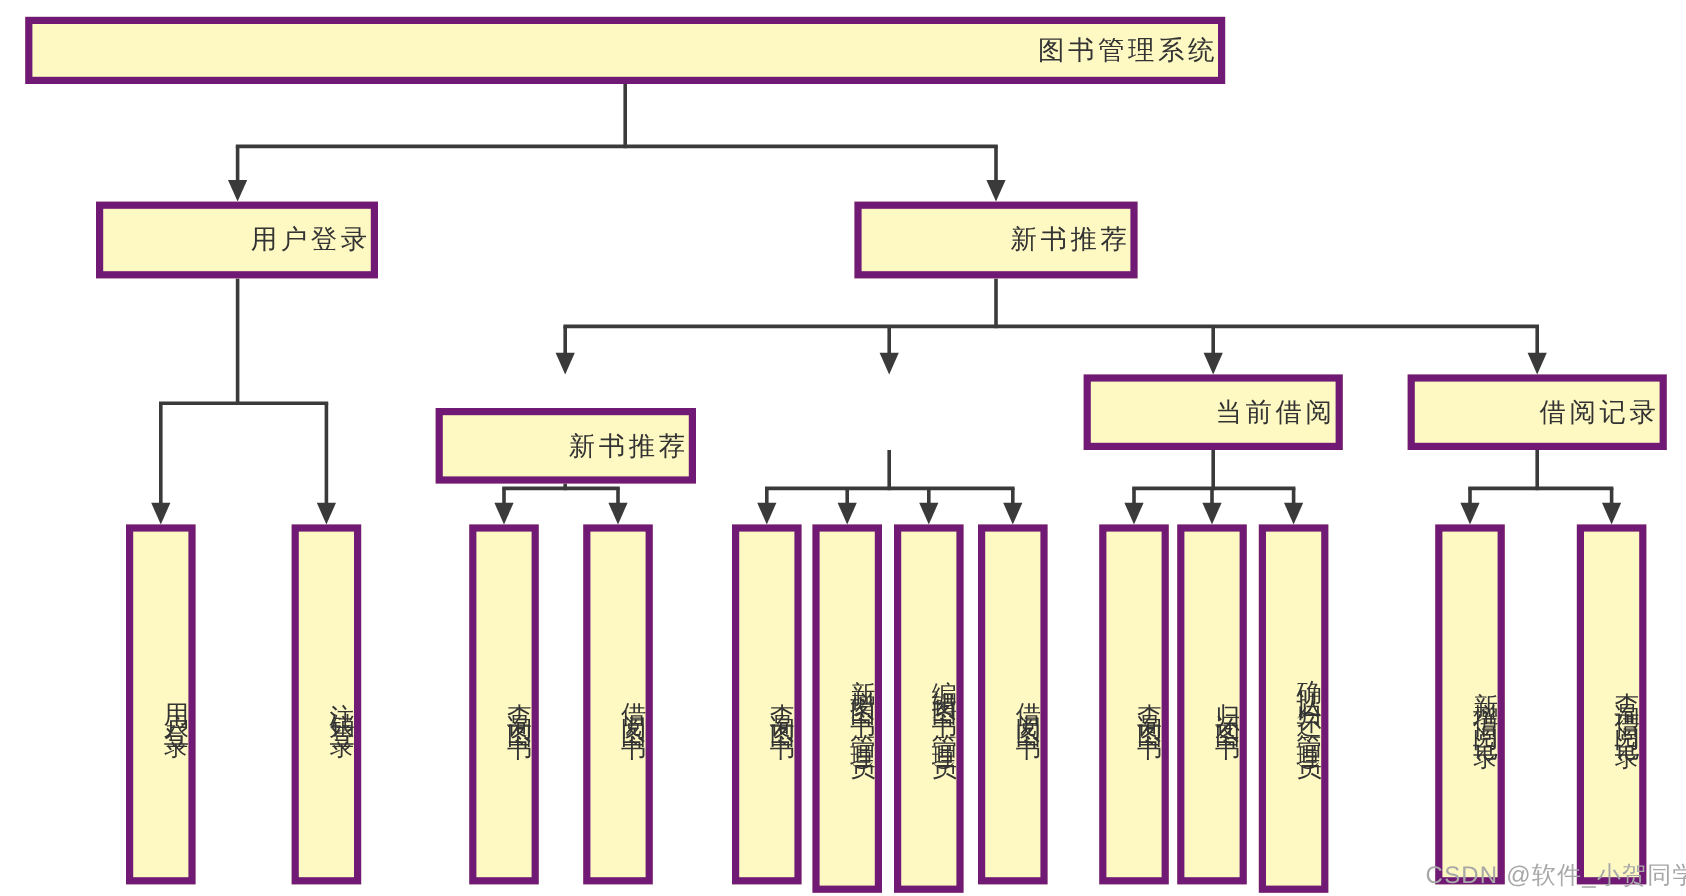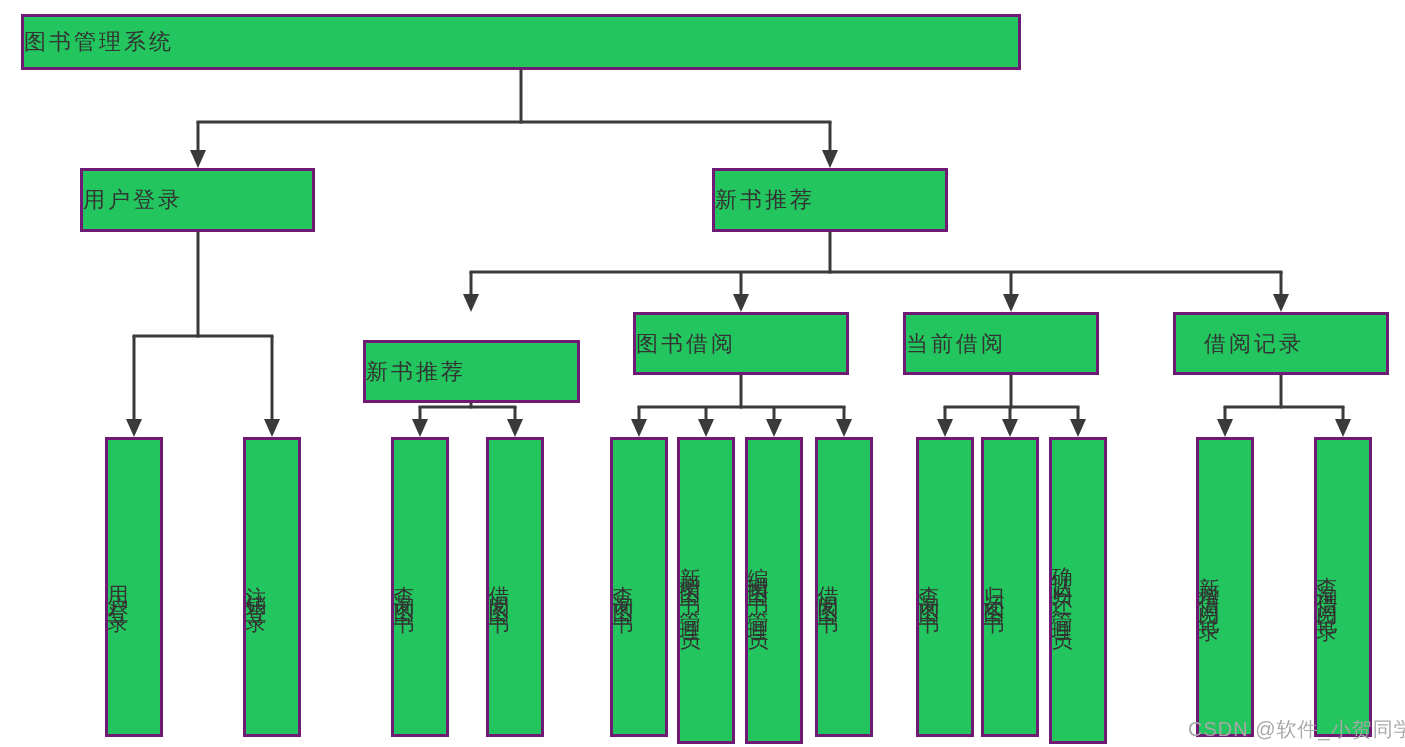--- a/index.html
+++ b/index.html
@@ -2,23 +2,23 @@
 <html><head>
 <meta charset="utf-8">
 <style>
   html,body { margin:0; padding:0; background:#ffffff; }
   .canvas {
     position:relative; width:1405px; height:747px; background:#ffffff;
     font-family:"Liberation Sans", sans-serif; overflow:hidden;
   }
   svg.connectors { position:absolute; left:0; top:0; z-index:1; }
   .node {
-    position:absolute; box-sizing:border-box; background:#22c55e;
-    border:3px solid #701a75; color:#333333; z-index:2;
-    display:flex; align-items:center; justify-content:flex-start; text-align:center;
+    position:absolute; box-sizing:border-box; background:#fef9c3;
+    border:6px solid #701a75; color:#333333; z-index:2;
+    display:flex; align-items:center; justify-content:flex-end; text-align:center;
   }
   .node.h { font-size:22px; letter-spacing:3px; white-space:nowrap; }
   .node.v .lbl {
     writing-mode:vertical-rl; text-orientation:mixed;
     font-size:21px; line-height:1; letter-spacing:9px;
   }
   .watermark {
     position:absolute; left:1188px; top:716px; z-index:3;
     color:#a8a8a8; font-size:20px; white-space:nowrap; letter-spacing:1px;
   }
@@ -101,24 +101,21 @@
   <div class="node h" style="left:80px; top:168px; width:235px; height:64px;">
     <span class="lbl">用户登录</span>
   </div>
   <div class="node h" style="left:712px; top:168px; width:236px; height:64px;">
     <span class="lbl">新书推荐</span>
   </div>
 
   <div class="node h" style="left:363px; top:312px; width:217px; height:63px;margin-top:28px;">
     <span class="lbl">新书推荐</span>
   </div>
-  <div class="node h" style="left:633px; top:312px; width:216px; height:63px;">
-    <span class="lbl">图书借阅</span>
-  </div>
-  <div class="node h" style="left:903px; top:312px; width:196px; height:63px;">
+  <div class="node h" style="left:903px; top:312px; width:216px; height:63px;">
     <span class="lbl">当前借阅</span>
   </div>
   <div class="node h" style="left:1173px; top:312px; width:216px; height:63px;padding-left:28px;">
     <span class="lbl">借阅记录</span>
   </div>
 
   <div class="node v" style="left:105px; top:437px; width:58px; height:300px;">
     <span class="lbl">用户登录</span>
   </div>
   <div class="node v" style="left:243px; top:437px; width:58px; height:300px;">

